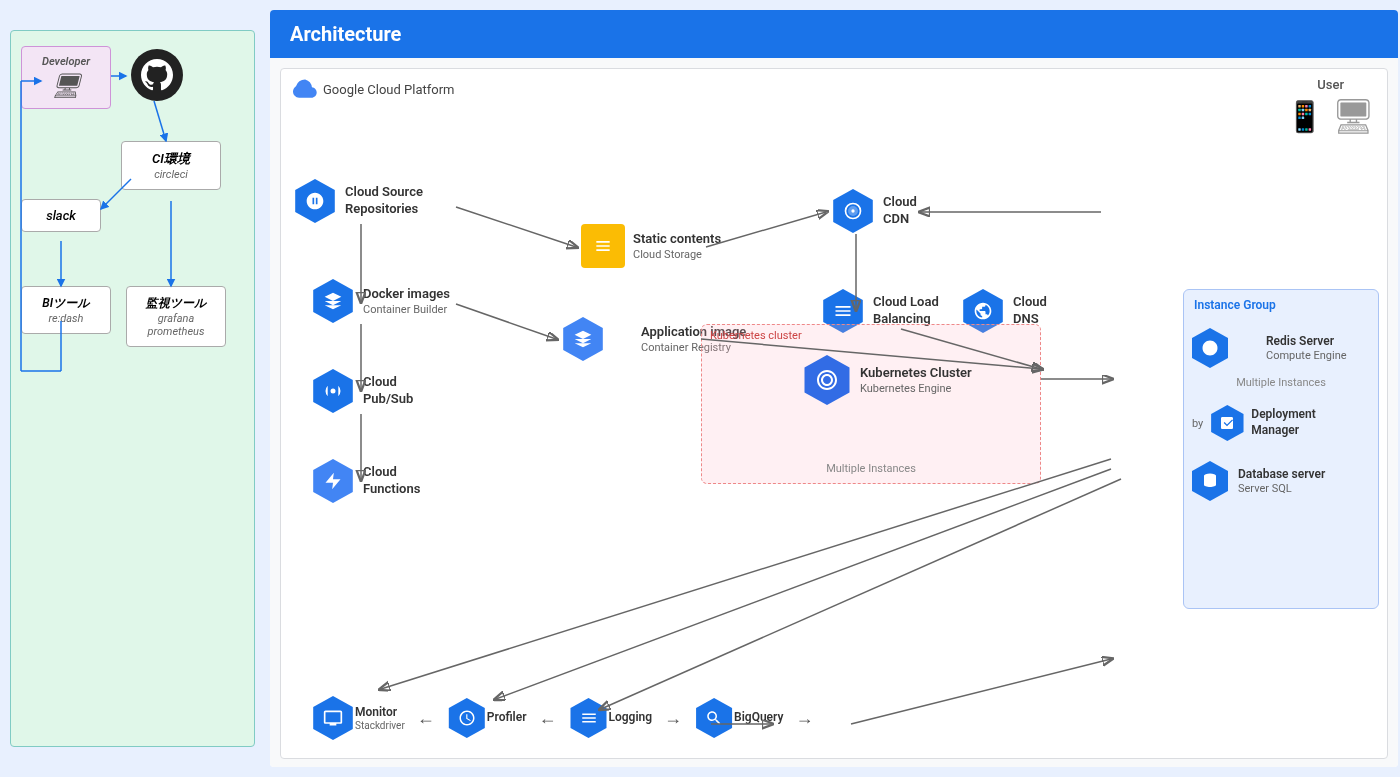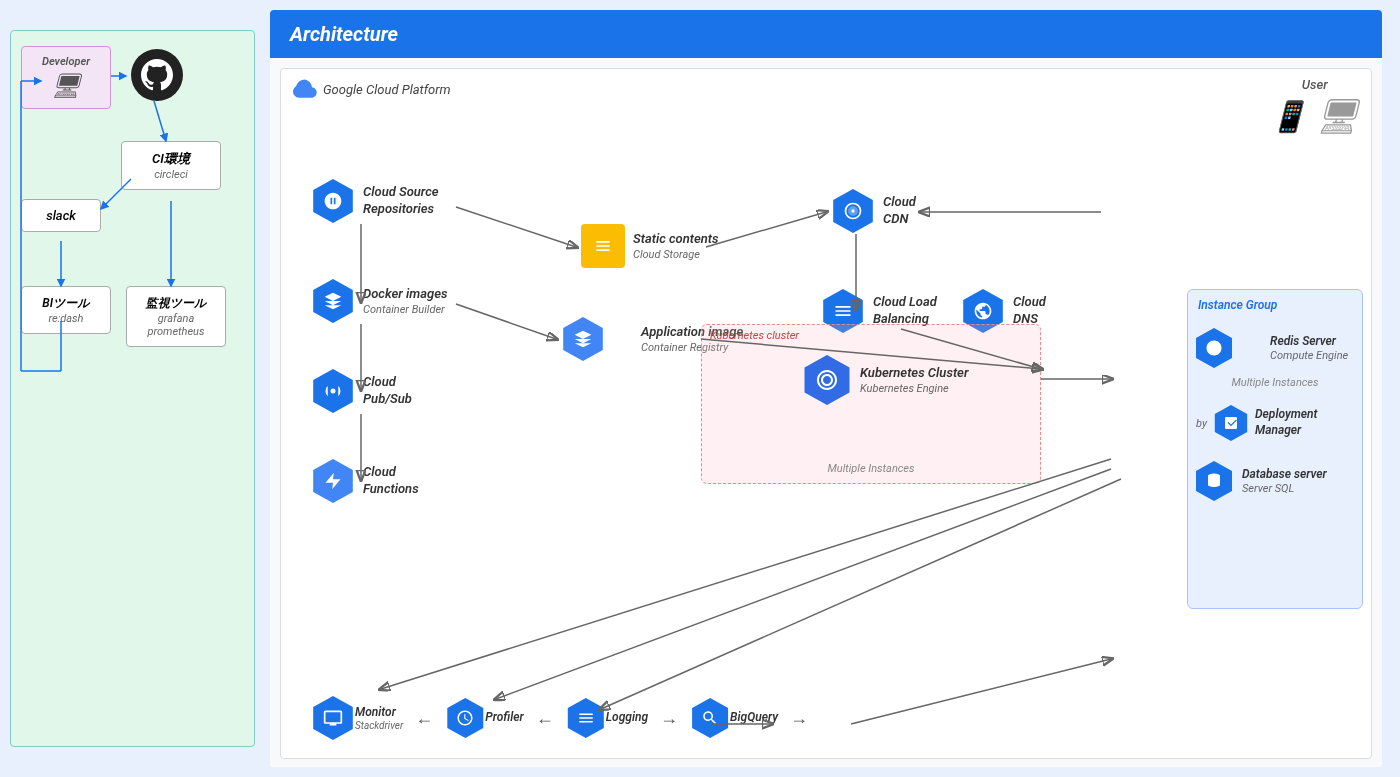--- a/index.html
+++ b/index.html
@@ -122,26 +122,25 @@
       position: absolute;
       top: 255px;
       left: 115px;
     }
     .monitoring-box .title { font-size: 12px; font-weight: 600; }
     .monitoring-box .sub { font-size: 11px; color: #666; }
 
     
     .arch-panel {
       flex: 1;
-      margin: 10px 18px 10px 15px;
+      margin: 10px 2px 10px 15px;
       background: white;
       border-radius: 4px;
       position: relative;
       overflow: hidden;
-      font-style: italic;
     }
 
     .arch-header {
       background: #1a73e8;
       padding: 12px 20px;
       color: white;
       font-size: 20px;
       font-weight: 700;
     }
 
@@ -316,21 +315,21 @@
         </div>
 
         <div class="user-area">
           <div class="user-label">User</div>
           <div class="user-icons">
             <span class="device-icon">📱</span>
             <span class="device-icon" style="font-size:34px">🖥</span>
           </div>
         </div>
 
-        <div class="node" style="top:110px; left:30px;">
+        <div class="node" style="top:110px; left:12px;">
           <div class="hex-icon" style="background:#1a73e8;">
             <svg viewBox="0 0 24 24" width="20" height="20" fill="white">
                 <path d="M12 2C6.48 2 2 6.48 2 12s4.48 10 10 10 10-4.48 10-10S17.52 2 12 2zm-1 14H9V8h2v8zm4 0h-2V8h2v8z"></path>
               </svg>
           </div>
           <div class="node-text">
             <div class="title">Cloud Source<br>Repositories</div>
           </div>
         </div>
 
@@ -438,21 +437,21 @@
                 </svg>
             </div>
             <div class="node-text">
               <div class="title">Kubernetes Cluster</div>
               <div class="sub">Kubernetes Engine</div>
             </div>
           </div>
           <div style="position:absolute; bottom:8px; left:0; right:0; text-align:center; font-size:11px; color:#888;">Multiple Instances</div>
         </div>
 
-        <div style="position:absolute; top:220px; right:8px; width:176px; height:320px; background:#e8f0fe; border:1.5px solid #aac4f5; border-radius:6px;">
+        <div style="position:absolute; top:220px; right:8px; width:196px; height:320px; background:#e8f0fe; border:1.5px solid #aac4f5; border-radius:6px;">
           <div style="padding:8px 10px; font-size:12px; font-weight:600; color:#1a73e8;">Instance Group</div>
 
           <div class="node" style="position:relative; top:0; left:0; margin:8px 6px;gap:36px;">
             <div class="hex-icon" style="background:#1a73e8; width:40px; height:40px; font-size:16px;">
               <svg viewBox="0 0 24 24" width="18" height="18" fill="white">
                   <path d="M12 2C6.48 2 2 6.48 2 12s4.48 10 10 10 10-4.48 10-10S17.52 2 12 2z"></path>
                 </svg>
             </div>
             <div class="node-text">
               <div class="title" style="font-size:12px;">Redis Server</div>

